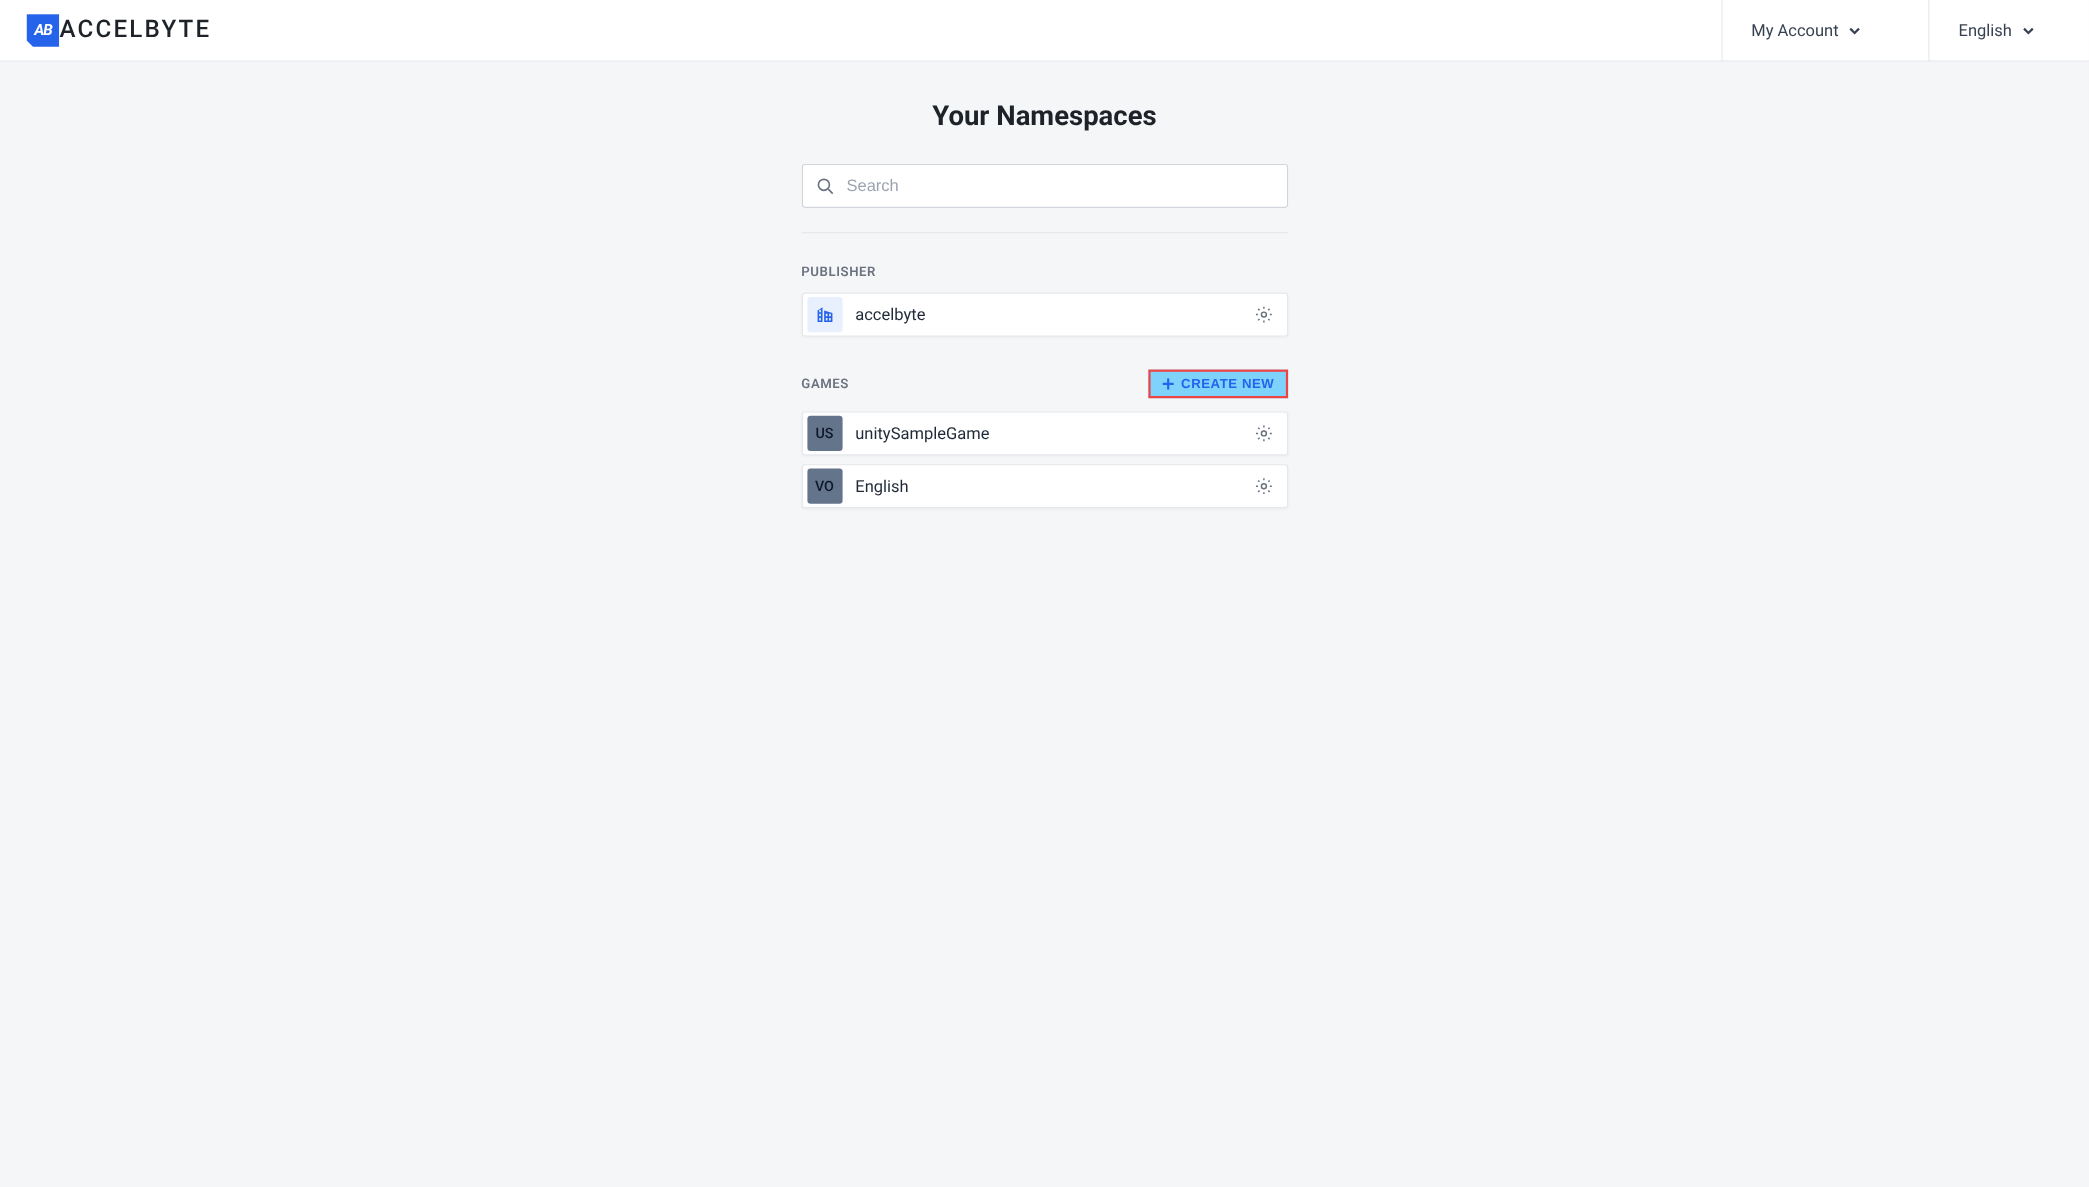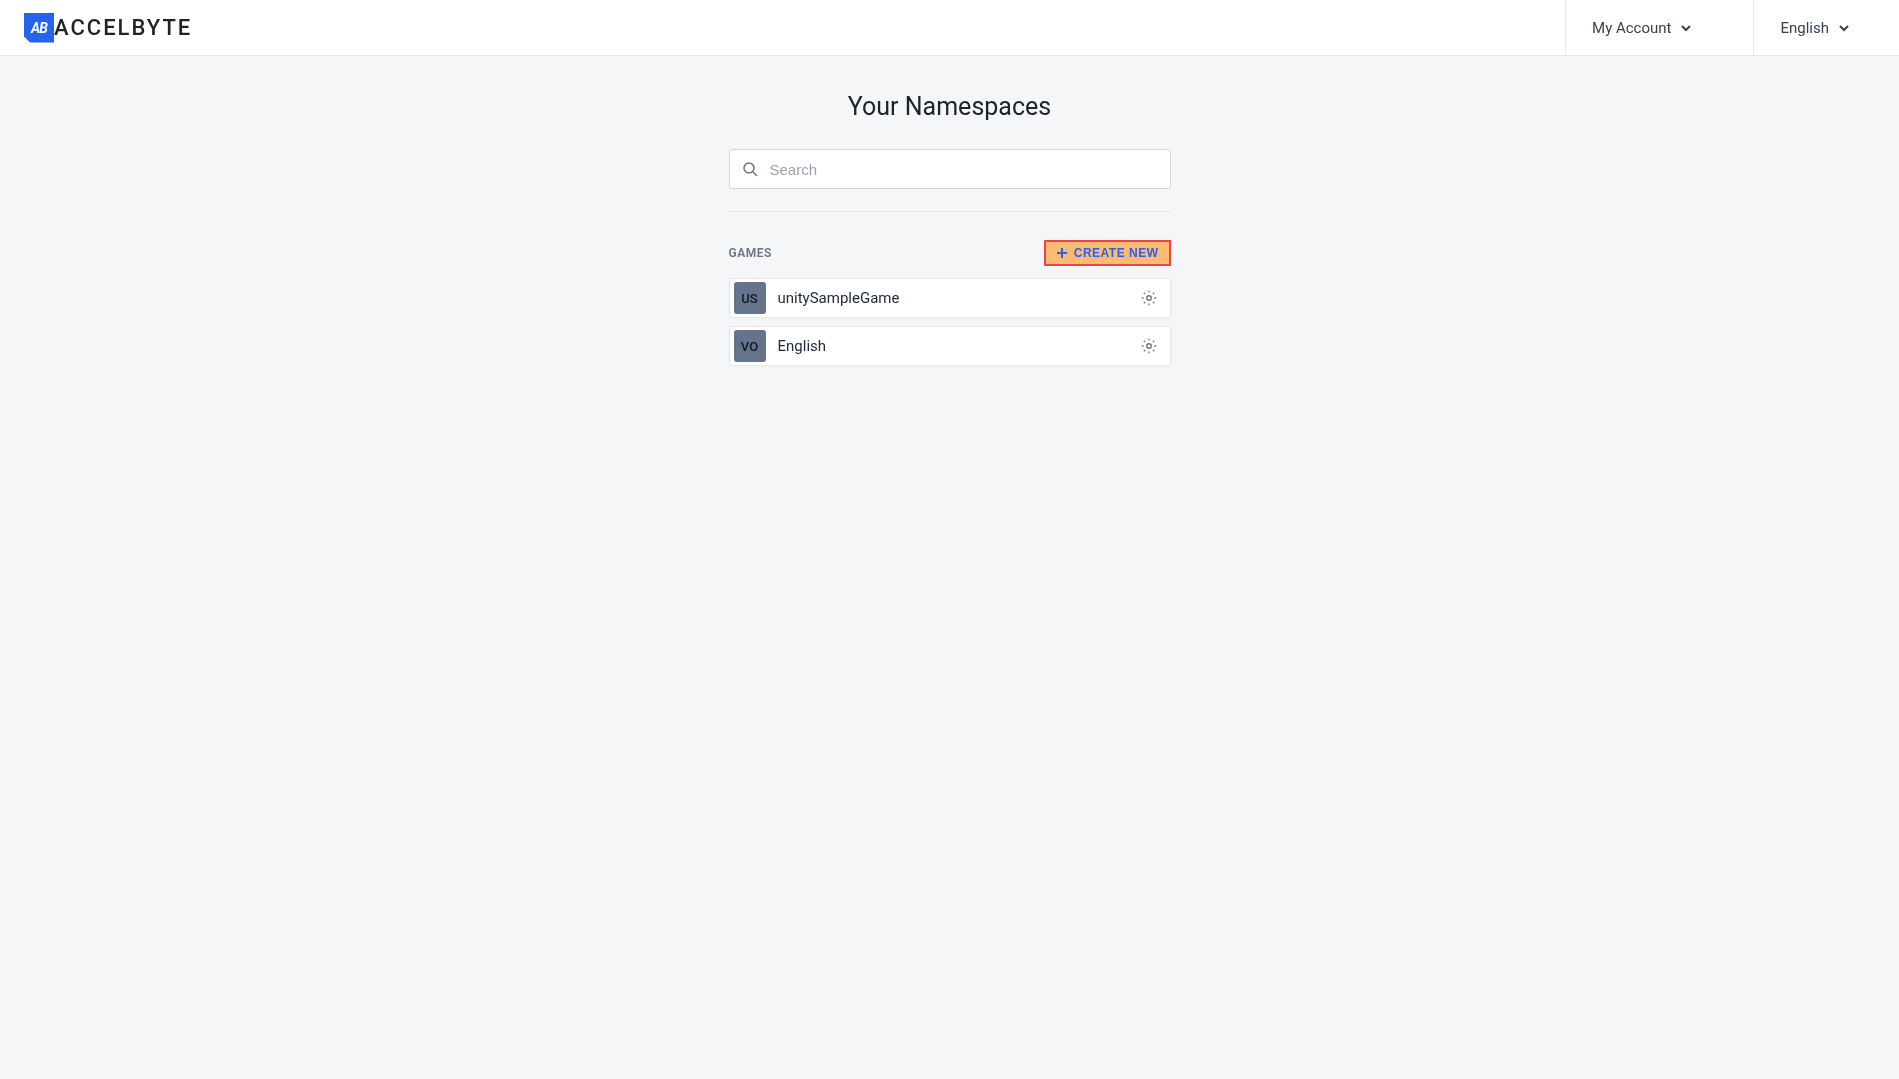--- a/index.html
+++ b/index.html
@@ -78,21 +78,21 @@
       display: block;
     }
     .main {
       padding-top: 36px;
       display: flex;
       flex-direction: column;
       align-items: center;
     }
     .page-title {
       font-size: 25px;
-      font-weight: 400;
+      font-weight: 700;
       color: #1e2329;
       margin-bottom: 28px;
     }
     .content {
       width: 442px;
     }
     .search-box {
       width: 100%;
       height: 40px;
       background: #fff;
@@ -137,21 +137,21 @@
       letter-spacing: 0.5px;
       color: #6b7280;
       text-transform: uppercase;
     }
     .create-new-btn {
       display: flex;
       align-items: center;
       gap: 6px;
       border: 2px solid #ef4444;
       padding: 4px 10px;
-      background: #fdba74;
+      background: #7dd3fc;
       cursor: pointer;
       color: #2563eb;
       font-size: 12px;
       font-weight: 700;
       letter-spacing: 0.5px;
     }
     .plus-icon {
       width: 12px;
       height: 12px;
       color: #2563eb;
@@ -249,20 +249,40 @@
         <svg viewBox="0 0 16 16" fill="none" stroke="currentColor" stroke-width="1.5">
           <circle cx="7" cy="7" r="5"></circle>
           <path d="M11 11l4 4"></path>
         </svg>
       </span>
       <input type="text" placeholder="Search" style="">
     </div>
 
     <div class="divider"></div>
 
+    <div class="section">
+      <div class="section-header">
+        <span class="section-label">PUBLISHER</span>
+      </div>
+
+      <div class="card">
+        <div class="card-icon publisher">
+          <svg class="building-svg" viewBox="0 0 24 24" fill="currentColor">
+            <path d="M3 21V7l6-4v18H3zm2-2h2v-3H5v3zm0-5h2v-3H5v3zm0-5h2V6H5v3zm6 12h10V10l-10-3v14zm2-2v-3h2v3h-2zm0-5v-3h2v3h-2zm4 5v-3h2v3h-2zm0-5v-3h2v3h-2z"></path>
+          </svg>
+        </div>
+        <span class="card-name">accelbyte</span>
+        <span class="gear-icon-wrap">
+          <svg viewBox="0 0 20 20" fill="none" stroke="currentColor" stroke-width="1.5">
+            <circle cx="10" cy="10" r="2.5"></circle>
+            <path d="M10 2v2M10 16v2M4.2 4.2l1.4 1.4M14.4 14.4l1.4 1.4M2 10h2M16 10h2M4.2 15.8l1.4-1.4M14.4 5.6l1.4-1.4"></path>
+          </svg>
+        </span>
+      </div>
+    </div>
 
     <div class="section">
       <div class="section-header">
         <span class="section-label">GAMES</span>
         <button class="create-new-btn">
           <span class="plus-icon">
             <svg viewBox="0 0 12 12" fill="none" stroke="currentColor" stroke-width="2">
               <path d="M6 1v10M1 6h10"></path>
             </svg>
           </span>

